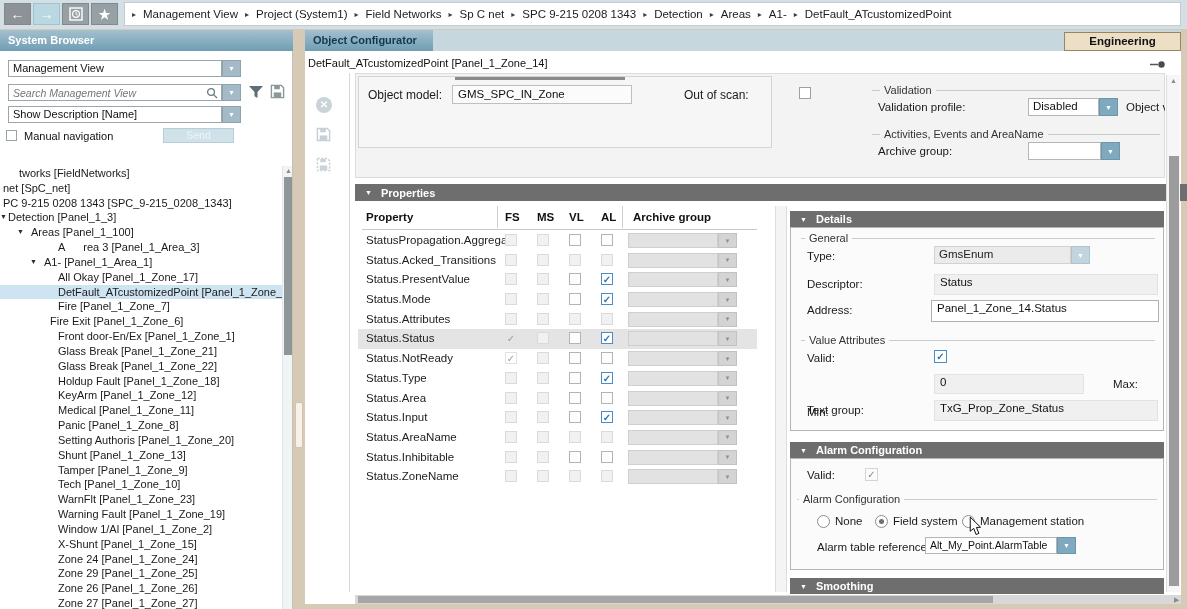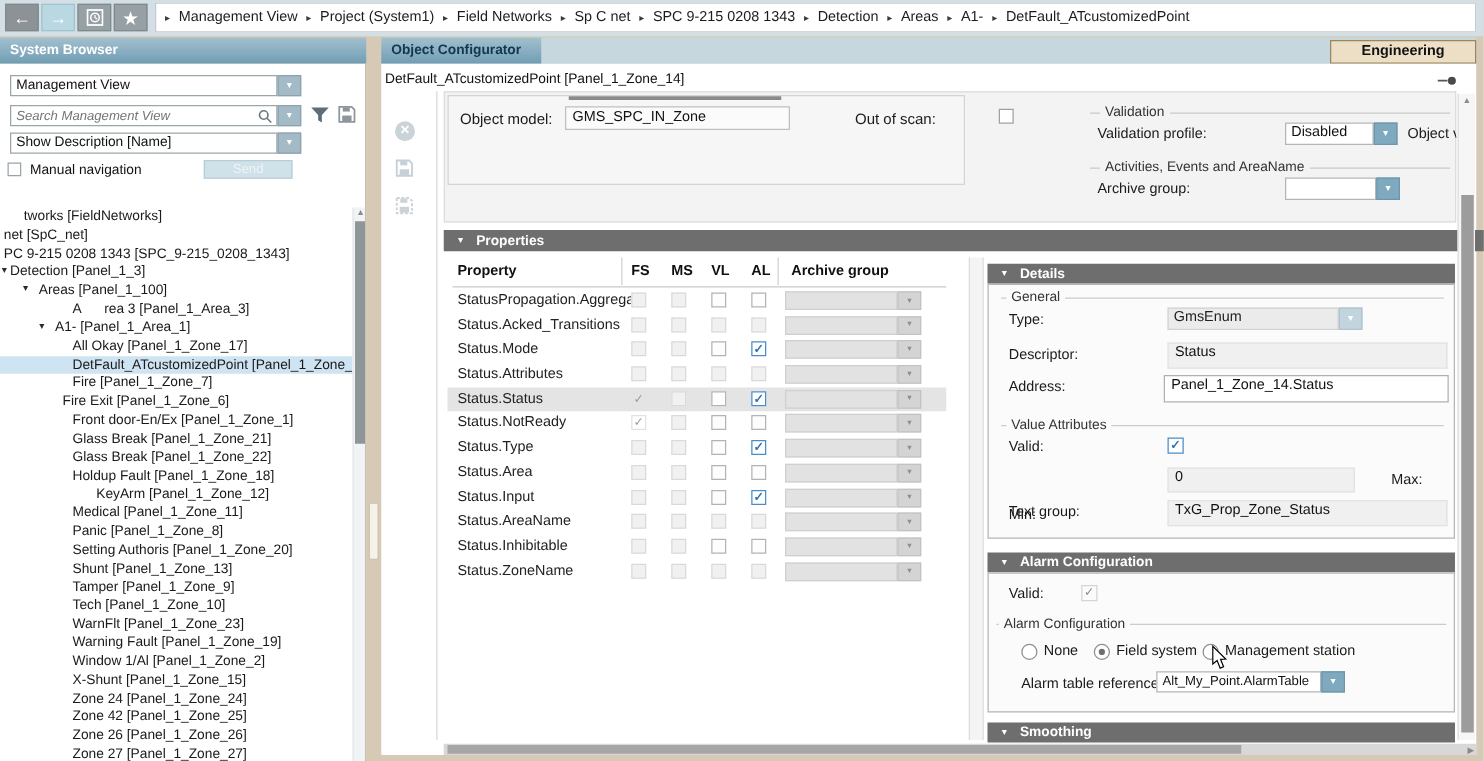--- a/index.html
+++ b/index.html
@@ -190,33 +190,33 @@
     <div class="tree-row"><span class="tree-label" style="padding-left: 58px;"><span style="padding-right: 18px;">A</span><span>rea 3 [Panel_1_Area_3]</span></span></div>
     <div class="tree-row"><span class="tree-exp" style="left: 30px;">▼</span><span class="tree-label" style="padding-left: 44px;">A1- [Panel_1_Area_1]</span></div>
     <div class="tree-row"><span class="tree-label" style="padding-left: 58px;">All Okay [Panel_1_Zone_17]</span></div>
     <div class="tree-row sel"><span class="tree-label" style="padding-left: 58px;">DetFault_ATcustomizedPoint [Panel_1_Zone_14]</span></div>
     <div class="tree-row"><span class="tree-label" style="padding-left: 58px;">Fire [Panel_1_Zone_7]</span></div>
     <div class="tree-row"><span class="tree-label" style="padding-left: 50px;">Fire Exit [Panel_1_Zone_6]</span></div>
     <div class="tree-row"><span class="tree-label" style="padding-left: 58px;">Front door-En/Ex [Panel_1_Zone_1]</span></div>
     <div class="tree-row"><span class="tree-label" style="padding-left: 58px;">Glass Break [Panel_1_Zone_21]</span></div>
     <div class="tree-row"><span class="tree-label" style="padding-left: 58px;">Glass Break [Panel_1_Zone_22]</span></div>
     <div class="tree-row"><span class="tree-label" style="padding-left: 58px;">Holdup Fault [Panel_1_Zone_18]</span></div>
-    <div class="tree-row"><span class="tree-label" style="padding-left: 77px;">KeyArm [Panel_1_Zone_12]</span></div>
+    <div class="tree-row"><span class="tree-label" style="padding-left: 58px;">KeyArm [Panel_1_Zone_12]</span></div>
     <div class="tree-row"><span class="tree-label" style="padding-left: 58px;">Medical [Panel_1_Zone_11]</span></div>
     <div class="tree-row"><span class="tree-label" style="padding-left: 58px;">Panic [Panel_1_Zone_8]</span></div>
     <div class="tree-row"><span class="tree-label" style="padding-left: 58px;">Setting Authoris [Panel_1_Zone_20]</span></div>
     <div class="tree-row"><span class="tree-label" style="padding-left: 58px;">Shunt [Panel_1_Zone_13]</span></div>
     <div class="tree-row"><span class="tree-label" style="padding-left: 58px;">Tamper [Panel_1_Zone_9]</span></div>
     <div class="tree-row"><span class="tree-label" style="padding-left: 58px;">Tech [Panel_1_Zone_10]</span></div>
     <div class="tree-row"><span class="tree-label" style="padding-left: 58px;">WarnFlt [Panel_1_Zone_23]</span></div>
     <div class="tree-row"><span class="tree-label" style="padding-left: 58px;">Warning Fault [Panel_1_Zone_19]</span></div>
     <div class="tree-row"><span class="tree-label" style="padding-left: 58px;">Window 1/Al [Panel_1_Zone_2]</span></div>
     <div class="tree-row"><span class="tree-label" style="padding-left: 58px;">X-Shunt [Panel_1_Zone_15]</span></div>
     <div class="tree-row"><span class="tree-label" style="padding-left: 58px;">Zone 24 [Panel_1_Zone_24]</span></div>
-    <div class="tree-row"><span class="tree-label" style="padding-left: 58px;">Zone 42 [Panel_1_Zone_25]</span></div>
+    <div class="tree-row"><span class="tree-label" style="padding-left: 58px;">Zone 29 [Panel_1_Zone_25]</span></div>
     <div class="tree-row"><span class="tree-label" style="padding-left: 58px;">Zone 26 [Panel_1_Zone_26]</span></div>
     <div class="tree-row"><span class="tree-label" style="padding-left: 58px;">Zone 27 [Panel_1_Zone_27]</span></div>
   </div>
 <div class="abs vscroll-tree">
   <span class="sarr" style="left:2px;top:1px;">▲</span>
   <div class="thumb" style="left:1px;top:11px;width:8px;height:178px;"></div>
 </div>
 
 <div class="abs splitter"></div>
 <div class="abs splitter-handle"></div>
@@ -295,20 +295,31 @@
         <span class="rowdd-val"></span>
         <span class="rowdd-arr">▼</span>
       </span>
     </div>
     <div class="prow">
       <span class="pname">Status.Acked_Transitions</span>
       <span class="cb cb-dis" style="left: 147px;"></span>
       <span class="cb cb-dis" style="left: 179px;"></span>
       <span class="cb cb-dis" style="left: 211px;"></span>
       <span class="cb cb-dis" style="left: 243px;"></span>
+      <span class="rowdd">
+        <span class="rowdd-val"></span>
+        <span class="rowdd-arr">▼</span>
+      </span>
+    </div>
+    <div class="prow">
+      <span class="pname">Status.PresentValue</span>
+      <span class="cb cb-dis" style="left: 147px;"></span>
+      <span class="cb cb-dis" style="left: 179px;"></span>
+      <span class="cb cb-off" style="left: 211px;"></span>
+      <span class="cb cb-on" style="left: 243px;"></span>
       <span class="rowdd">
         <span class="rowdd-val"></span>
         <span class="rowdd-arr">▼</span>
       </span>
     </div>
     <div class="prow">
       <span class="pname">Status.Mode</span>
       <span class="cb cb-dis" style="left: 147px;"></span>
       <span class="cb cb-dis" style="left: 179px;"></span>
       <span class="cb cb-off" style="left: 211px;"></span>

